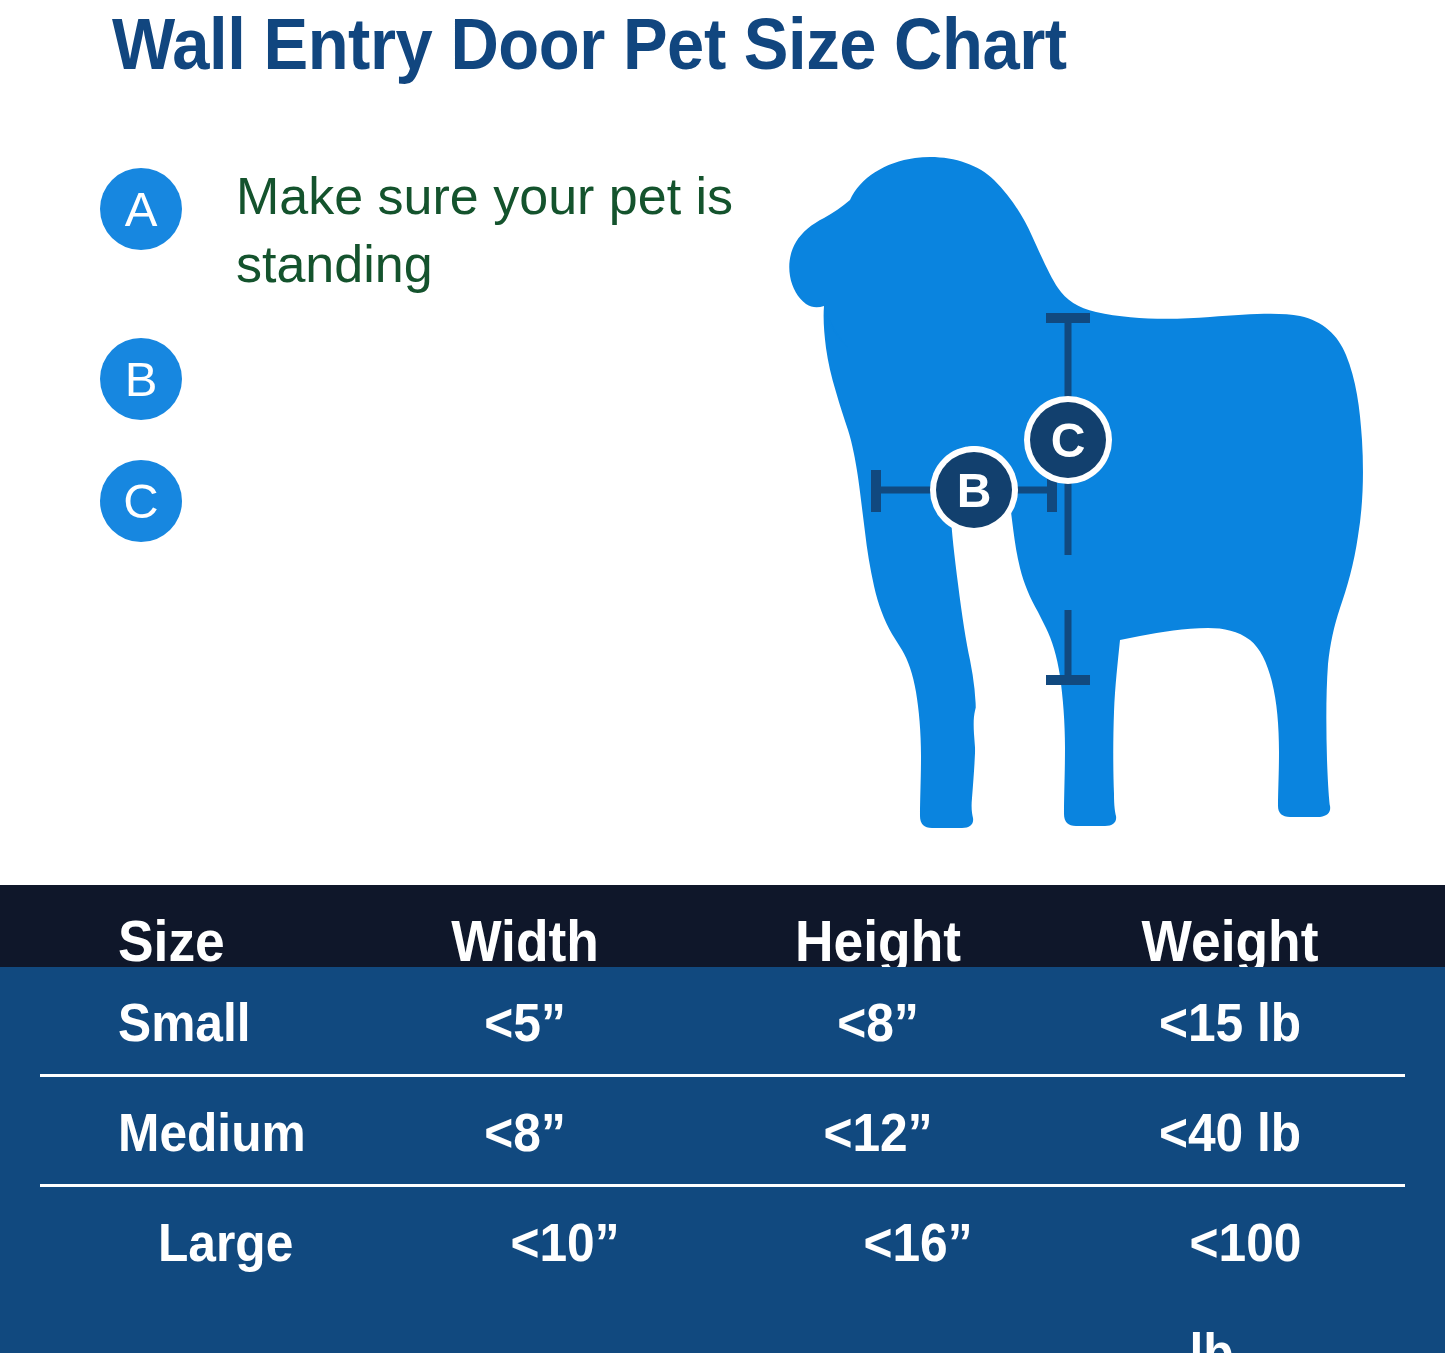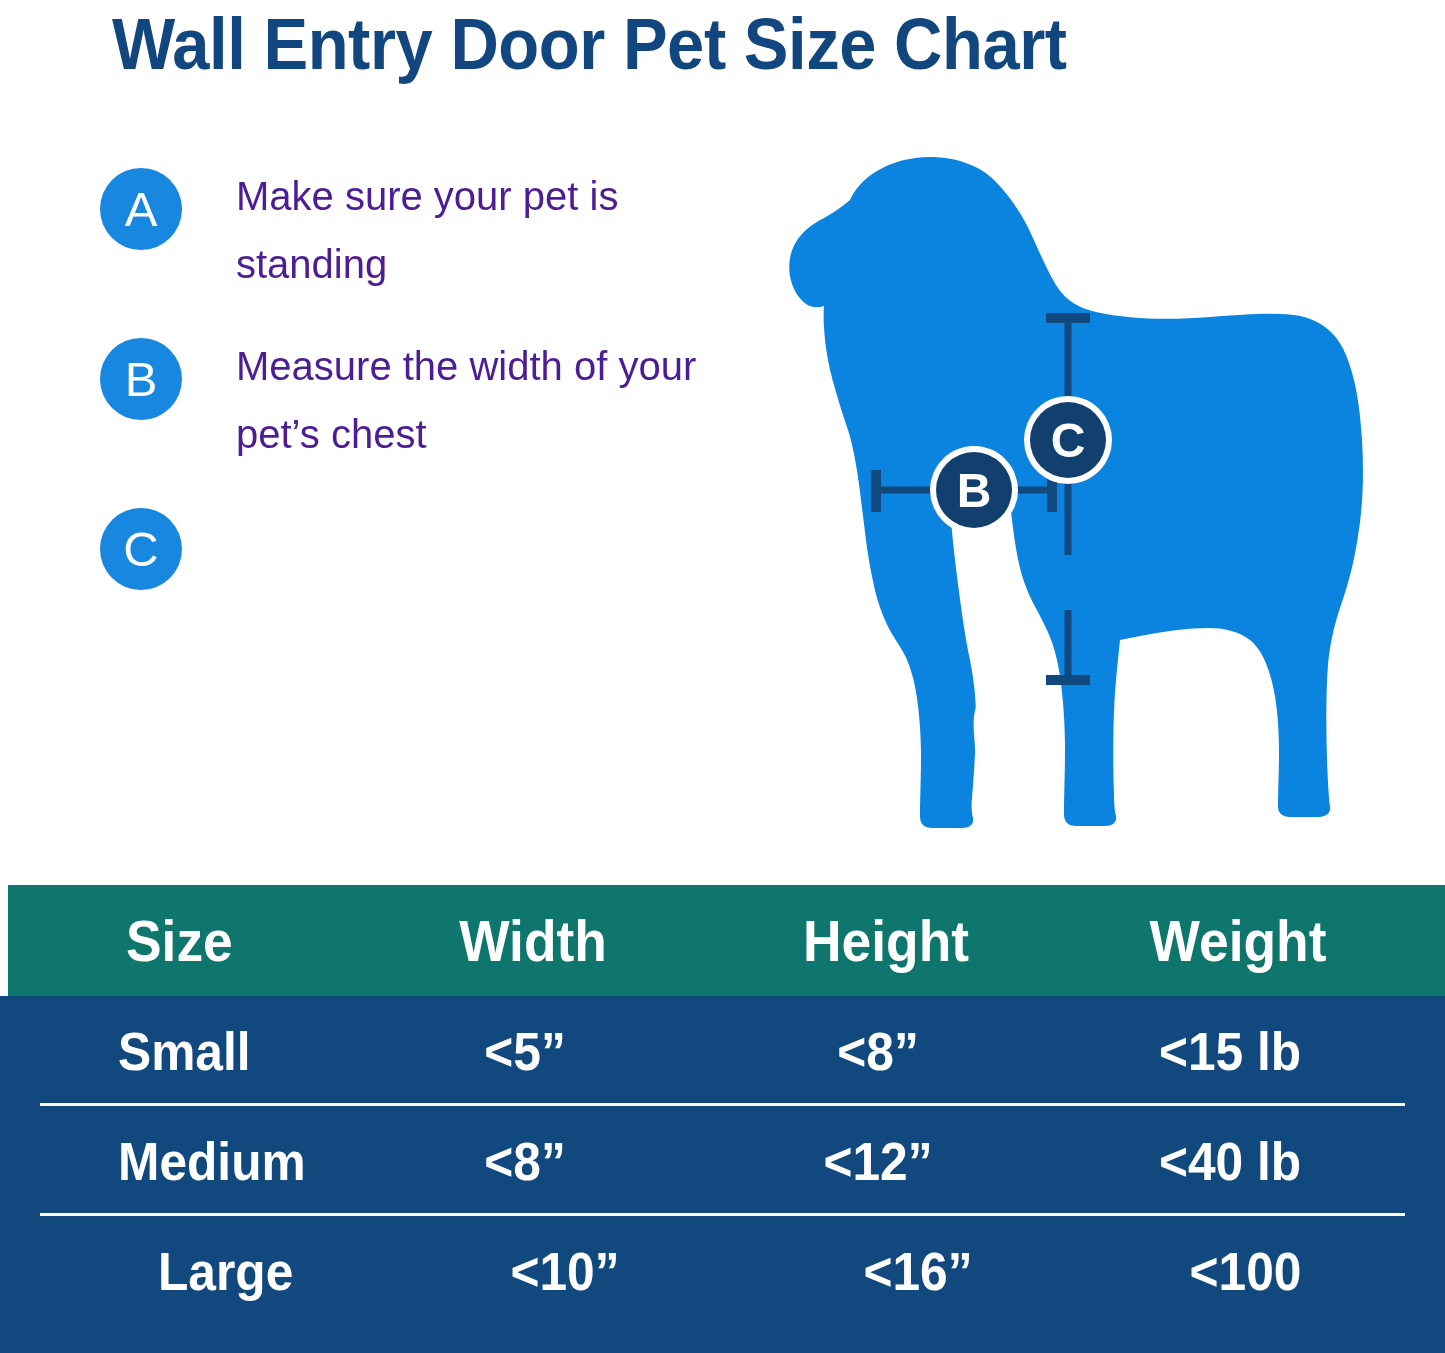--- a/index.html
+++ b/index.html
@@ -58,23 +58,23 @@
     align-items: center;
     justify-content: center;
     font-family: "Liberation Sans Narrow", "Liberation Sans", sans-serif;
     font-size: 49px;
     font-weight: 400;
     line-height: 1;
     margin-top: 6px;
   }
   .step-text {
     margin-left: 54px;
-    color: #4c1d95;
+    color: #14532d;
     font-family: "Liberation Sans Narrow", "Liberation Sans", sans-serif;
-    font-size: 40px;
+    font-size: 52px;
     line-height: 68px;
     font-weight: 400;
     max-width: 640px;
   }
   .step:nth-child(1) .step-text { max-width: 520px; }
   .step:nth-child(2) .step-text { max-width: 520px; }
   .step:nth-child(3) .step-text { max-width: 640px; }
 
   
   #dog-figure {
@@ -88,24 +88,23 @@
 
   
   #size-table {
     position: absolute;
     left: 0;
     top: 885px;
     width: 1445px;
     height: 468px;
   }
   .table-header {
-    height: 111px;
-    background: #0f766e;
+    height: 82px;
+    background: #0f172a;
     position: relative;
-    margin-left: 8px;
   }
   .table-body {
     background: #11497f;
     height: 431px;
     position: relative;
   }
   .row {
     position: relative;
     height: 110px;
   }
@@ -146,21 +145,20 @@
 
   <div id="steps">
 
     <div class="step">
       <div class="step-badge">A</div>
       <div class="step-text">Make sure your pet is standing</div>
     </div>
 
     <div class="step">
       <div class="step-badge">B</div>
-      <div class="step-text">Measure the width of your pet’s chest</div>
     </div>
 
     <div class="step">
       <div class="step-badge">C</div>
     </div>
 
   </div>
 
   <div id="dog-figure">
     <svg width="640" height="690" viewBox="0 0 640 690" xmlns="http://www.w3.org/2000/svg">

